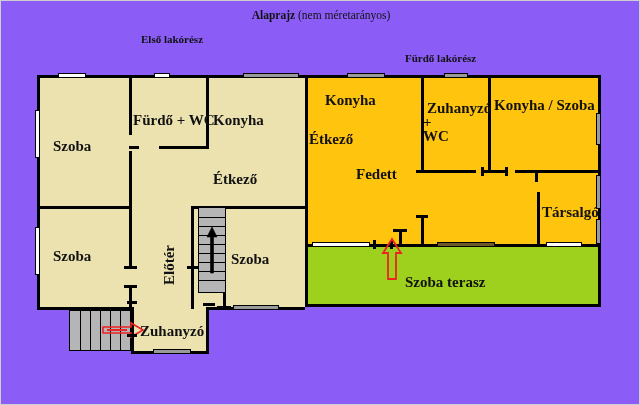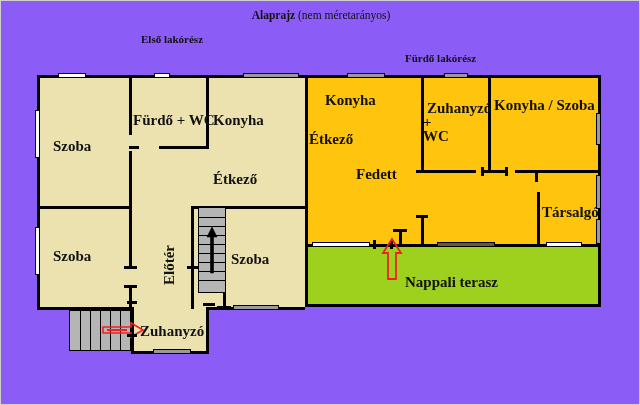--- a/index.html
+++ b/index.html
@@ -290,16 +290,16 @@
 
     <div class="room-label" style="left:426px; top:99px; width:64px;">Zuhanyzó</div>
     <div class="room-label" style="left:422px; top:113px; width:64px;">+</div>
     <div class="room-label" style="left:422px; top:127px; width:64px;">WC</div>
 
     <div class="room-label" style="left:493px; top:96px; width:104px;">Konyha / Szoba</div>
 
 
     <div class="room-label" style="left:541px; top:203px; width:58px;">Társalgó</div>
 
-    <div class="room-label" style="left:404px; top:273px; width:92px;">Nappali terasz</div>
+    <div class="room-label" style="left:404px; top:273px; width:92px;">Szoba terasz</div>
 
   </div>
 </div>
 
 </body></html>

